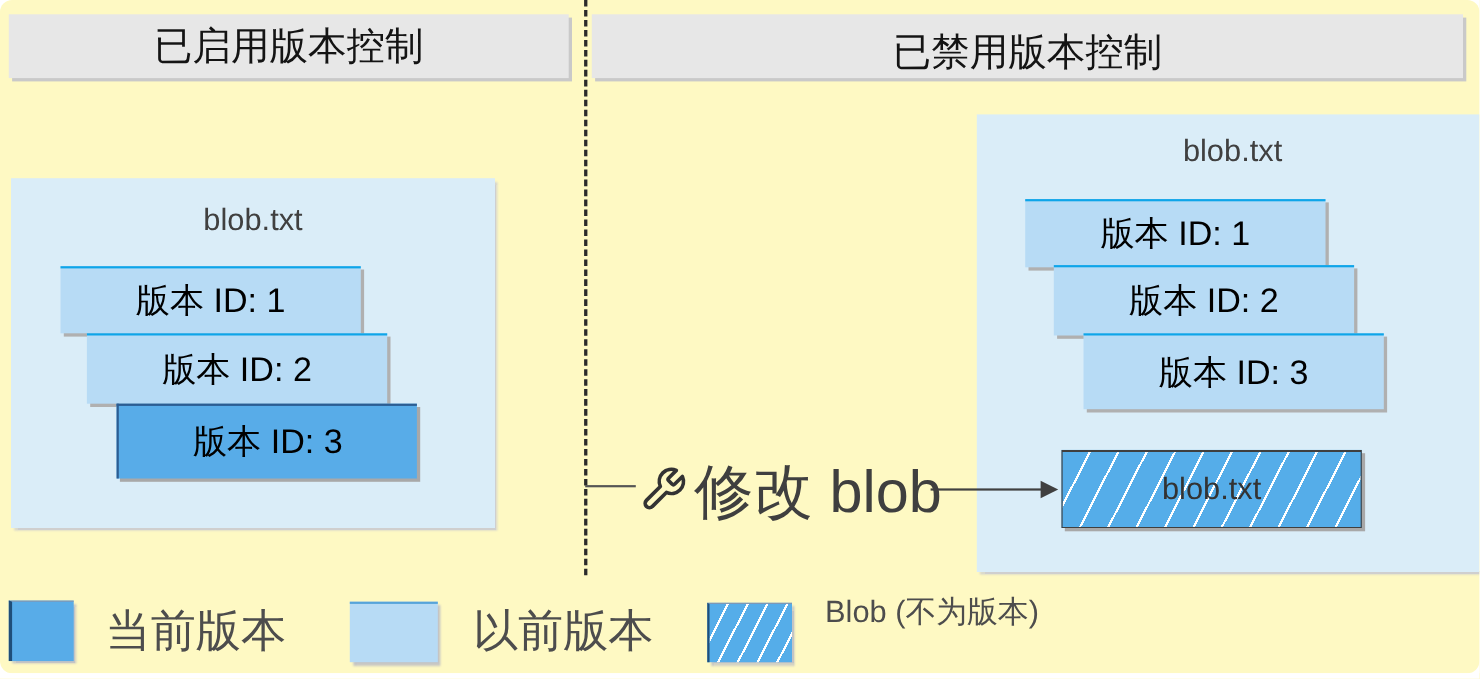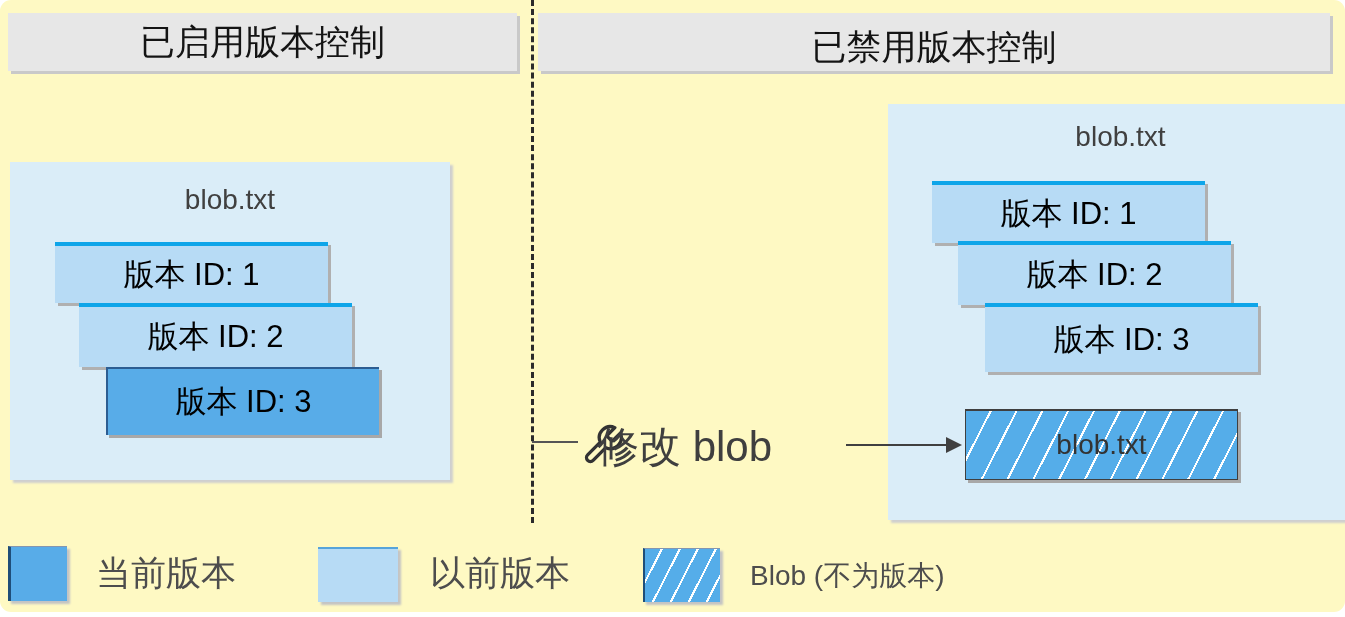--- a/index.html
+++ b/index.html
@@ -40,21 +40,21 @@
   .panel-right .panel-label { top:17px; }
 
   
   .card {
     position:absolute; width:273px; box-sizing:border-box;
     display:flex; align-items:center; justify-content:center;
     font-size:31px; color:#000;
   }
   .previous {
     background:#b7dbf5;
-    border-top:4px solid #0ea5e9;
+    border-top:2px solid #0ea5e9;
     box-shadow:3px 3px 0 #b0b0b0;
   }
   .current {
     background:#58ace8;
     border-top:2px solid #2c5d92; border-left:2px solid #2c5d92;
     box-shadow:3px 3px 0 #a8a8a8;
   }
   .hatch-bg {
     background-color:#55ade9;
     background-image:repeating-linear-gradient(117deg,
@@ -67,23 +67,23 @@
     font-size:28px; color:#333333;
   }
 
   
   .connector {
     position:absolute; left:532px; top:441px; width:46px; height:0;
     border-top:2px solid #555555;
   }
   .wrench { position:absolute; left:581px; top:423px; width:44px; height:44px; }
   .action-label {
-    position:absolute; left:597px; top:423px; height:48px;
+    position:absolute; left:631px; top:423px; height:48px;
     display:flex; align-items:center;
-    font-size:42px; color:#3f3f3f; white-space:nowrap;
+    font-size:54px; color:#3f3f3f; white-space:nowrap;
   }
   .arrow-line {
     position:absolute; left:846px; top:444px; width:102px; height:0;
     border-top:2px solid #404040;
   }
   .arrow-head {
     position:absolute; left:946px; top:437px; width:0; height:0;
     border-top:8px solid transparent; border-bottom:8px solid transparent;
     border-left:16px solid #404040;
   }
@@ -106,25 +106,25 @@
     background-color:#55ade9;
     background-image:repeating-linear-gradient(117deg,
       rgba(255,255,255,0) 0px, rgba(255,255,255,0) 14px,
       #ffffff 14px, #ffffff 16px);
     border-left:2px solid #1f4e79; border-top:1px solid #8496b0;
     box-shadow:3px 3px 2px #c4c4c4;
   }
   .legend-label {
     position:absolute; height:55px; top:546px;
     display:flex; align-items:center;
-    font-size:35px; color:#4d4d4d; white-space:nowrap;
+    font-size:41px; color:#4d4d4d; white-space:nowrap;
   }
   .legend-label-1 { left:96px; }
   .legend-label-2 { left:430px;text-align:right; }
-  .legend-label-3 { left:750px; font-size:28px; top:548px;text-align:right; }
+  .legend-label-3 { left:750px; font-size:28px; top:528px;text-align:right; }
 </style>
 </head>
 <body>
 
 <div class="stage">
 
   <div class="divider"></div>
 
   <div class="header header-left">
     <span>已启用版本控制</span>

